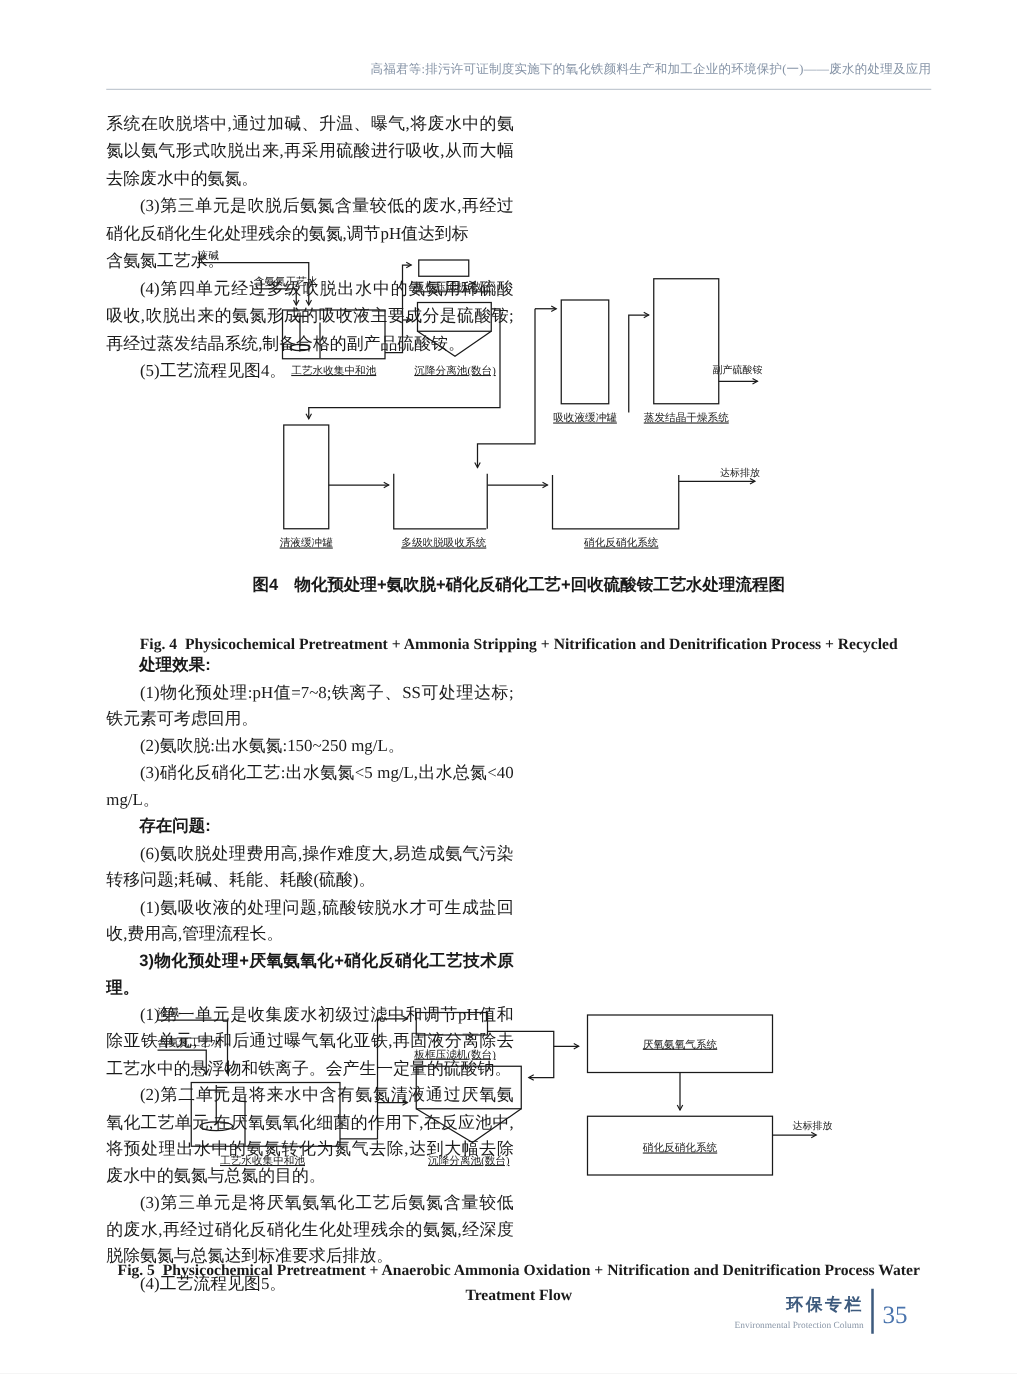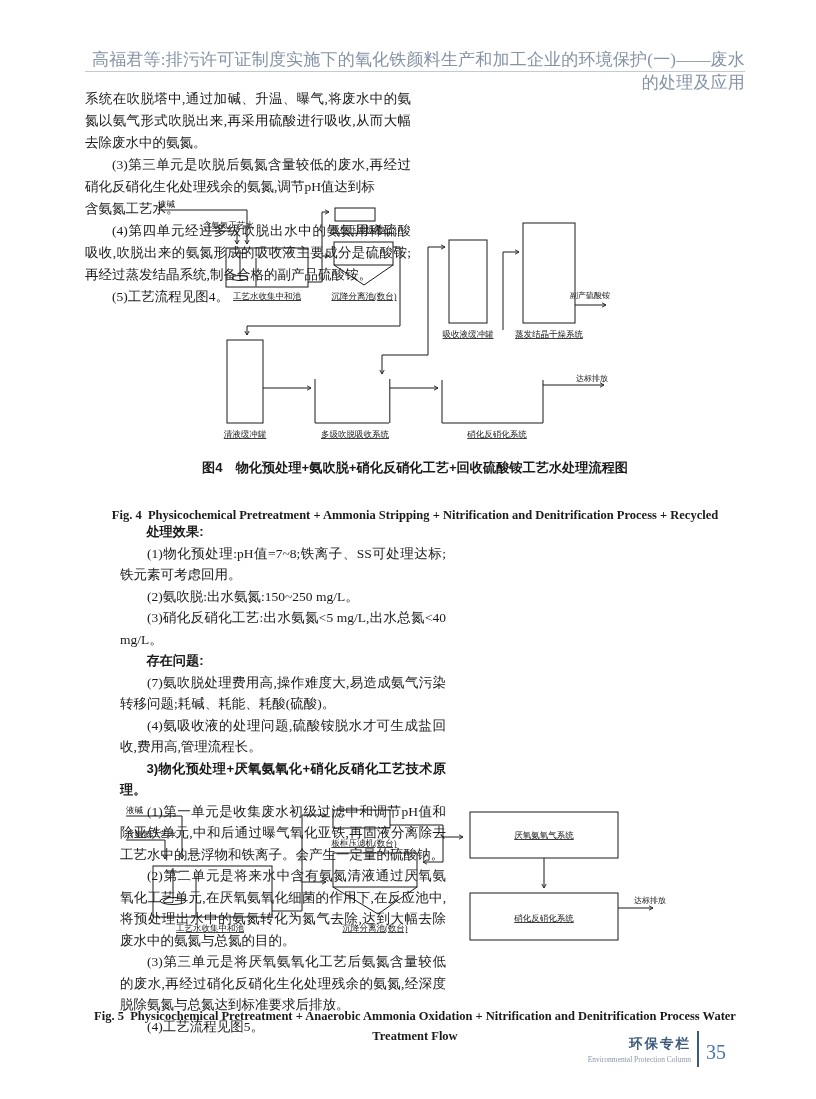--- a/index.html
+++ b/index.html
@@ -4,33 +4,33 @@
 <style>
   html,body { margin:0; padding:0; background:#e8e8e8; }
   .page {
     position:relative; width:816px; height:1099px; margin:0 auto;
     background:#ffffff; overflow:hidden;
     font-family:"Liberation Serif", serif; color:#1a1a1a;
   }
   
   .header {
     position:absolute; top:48px; left:85px; width:660px;
-    text-align:right; font-size:17px; color:#8593a6; letter-spacing:0.2px;
+    text-align:right; font-size:10px; color:#8593a6; letter-spacing:0.2px;
   }
   .header-rule {
     position:absolute; top:71px; left:85px; width:660px; height:0;
     border-top:1.5px solid #c3cad2;
   }
   
   .cols {
     position:absolute; left:85px; width:660px;
     display:flex; justify-content:space-between;flex-direction:column;
   }
   .top-cols { top:88px; }
-  .mid-cols { top:521px;margin-left:35px; }
+  .mid-cols { top:521px; }
   .col { width:326px; font-size:13.5px; line-height:22px; text-align:justify; text-justify:inter-ideograph; }
   .mid-cols .col { line-height:21.5px; }
   .col p { margin:0; text-indent:2em; }
   .col p.noindent { text-indent:0; }
   .col .bh { font-family:"Liberation Sans", sans-serif; font-weight:bold; font-size:13.2px; }
   
   .cap-zh {
     position:absolute; left:85px; width:660px; text-align:center;
     font-family:"Liberation Sans", sans-serif; font-weight:bold; font-size:13.2px;
   }
@@ -127,22 +127,22 @@
   <div class="cap-zh" style="top:459px">图4　物化预处理+氨吹脱+硝化反硝化工艺+回收硫酸铵工艺水处理流程图</div>
   <div class="cap-en" style="top:480px">Fig. 4&nbsp;&nbsp;Physicochemical Pretreatment + Ammonia Stripping + Nitrification and Denitrification Process + Recycled</div>
 
   <div class="cols mid-cols">
     <div class="col">
       <p class="bh">处理效果:</p>
       <p>(1)物化预处理:pH值=7~8;铁离子、SS可处理达标;铁元素可考虑回用。</p>
       <p>(2)氨吹脱:出水氨氮:150~250 mg/L。</p>
       <p>(3)硝化反硝化工艺:出水氨氮&lt;5 mg/L,出水总氮&lt;40 mg/L。</p>
       <p class="bh">存在问题:</p>
-      <p>(7)氨吹脱处理费用高,操作难度大,易造成氨气污染转移问题;耗碱、耗能、耗酸(硫酸)。</p>
-      <p>(4)氨吸收液的处理问题,硫酸铵脱水才可生成盐回收,费用高,管理流程长。</p>
+      <p>(6)氨吹脱处理费用高,操作难度大,易造成氨气污染转移问题;耗碱、耗能、耗酸(硫酸)。</p>
+      <p>(1)氨吸收液的处理问题,硫酸铵脱水才可生成盐回收,费用高,管理流程长。</p>
       <p class="bh">3)物化预处理+厌氧氨氧化+硝化反硝化工艺技术原理。</p>
     </div>
     <div class="col">
       <p>(1)第一单元是收集废水初级过滤中和调节pH值和除亚铁单元,中和后通过曝气氧化亚铁,再固液分离除去工艺水中的悬浮物和铁离子。会产生一定量的硫酸钠。</p>
       <p>(2)第二单元是将来水中含有氨氮清液通过厌氧氨氧化工艺单元,在厌氧氨氧化细菌的作用下,在反应池中,将预处理出水中的氨氮转化为氮气去除,达到大幅去除废水中的氨氮与总氮的目的。</p>
       <p>(3)第三单元是将厌氧氨氧化工艺后氨氮含量较低的废水,再经过硝化反硝化生化处理残余的氨氮,经深度脱除氨氮与总氮达到标准要求后排放。</p>
       <p>(4)工艺流程见图5。</p>
     </div>
   </div>
 

